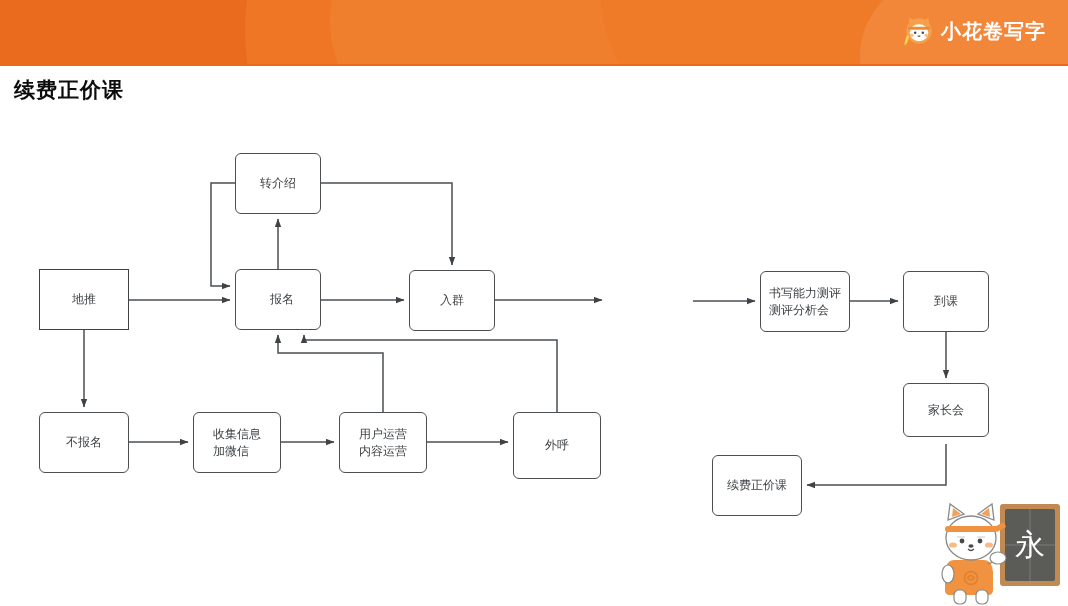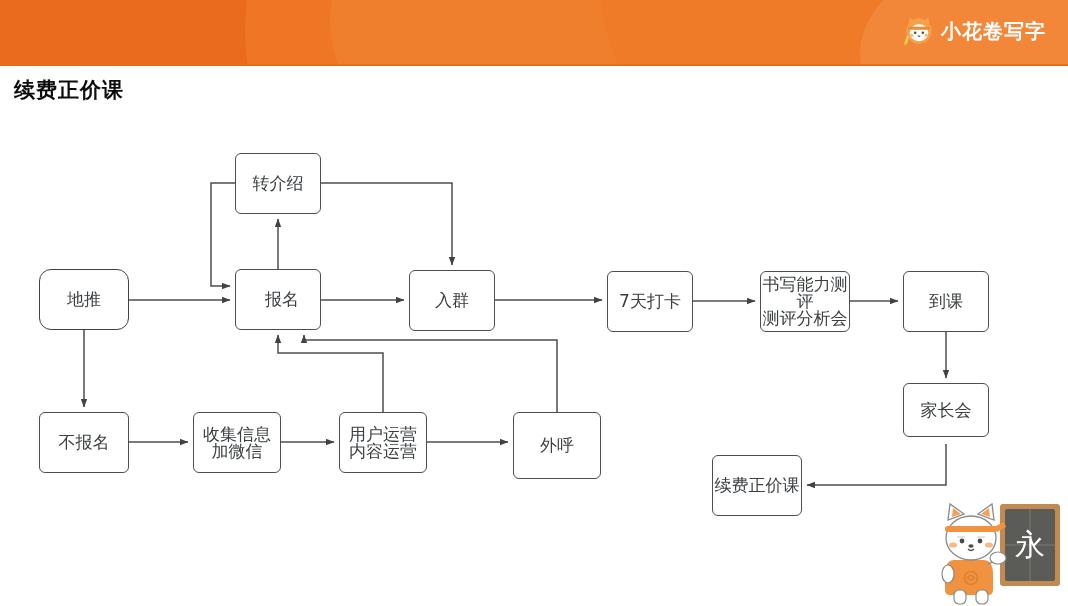--- a/index.html
+++ b/index.html
@@ -60,28 +60,28 @@
     width: 1068px; height: 430px;
   }
   #edges { position: absolute; left: 0; top: 0; width: 1068px; height: 430px; }
 
   .node {
     position: absolute;
     border: 1.4px solid #4b4f52;
     background: #ffffff;
     border-radius: 6px;
     display: flex; align-items: center; justify-content: center;
-    text-align: center;
+    text-align: left;
     color: #3b3f42;
-    font-size: 17px;
+    font-size: 12px;
     line-height: 17px;
     white-space: pre-line;
     z-index: 2;
   }
-  .node.sharp { border-radius: 12px; border-color: #3f4346; }
+  .node.sharp { border-radius: 0; border-color: #3f4346; }
 
   
   #mascot { position: absolute; right: 4px; bottom: 0px; width: 140px; height: 108px; }
 </style>
 </head>
 <body>
 
 <div id="slide">
 
   <div id="header">
@@ -161,23 +161,20 @@
     </div>
     <div class="node" style="left:235px; top:43px;  width:86px;  height:61px;">
       <span>转介绍</span>
     </div>
     <div class="node" style="left:235px; top:159px; width:86px;  height:61px;padding-left:8px;">
       <span>报名</span>
     </div>
     <div class="node" style="left:409px; top:160px; width:86px;  height:61px;font-family:Liberation Serif, serif;">
       <span>入群</span>
     </div>
-    <div class="node" style="left:607px; top:161px; width:86px;  height:61px;">
-      <span>7天打卡</span>
-    </div>
     <div class="node" style="left:760px; top:161px; width:90px;  height:61px;">
       <span>书写能力测评
 测评分析会</span>
     </div>
     <div class="node" style="left:903px; top:161px; width:86px;  height:61px;">
       <span>到课</span>
     </div>
     <div class="node" style="left:903px; top:273px; width:86px;  height:54px;">
       <span>家长会</span>
     </div>

